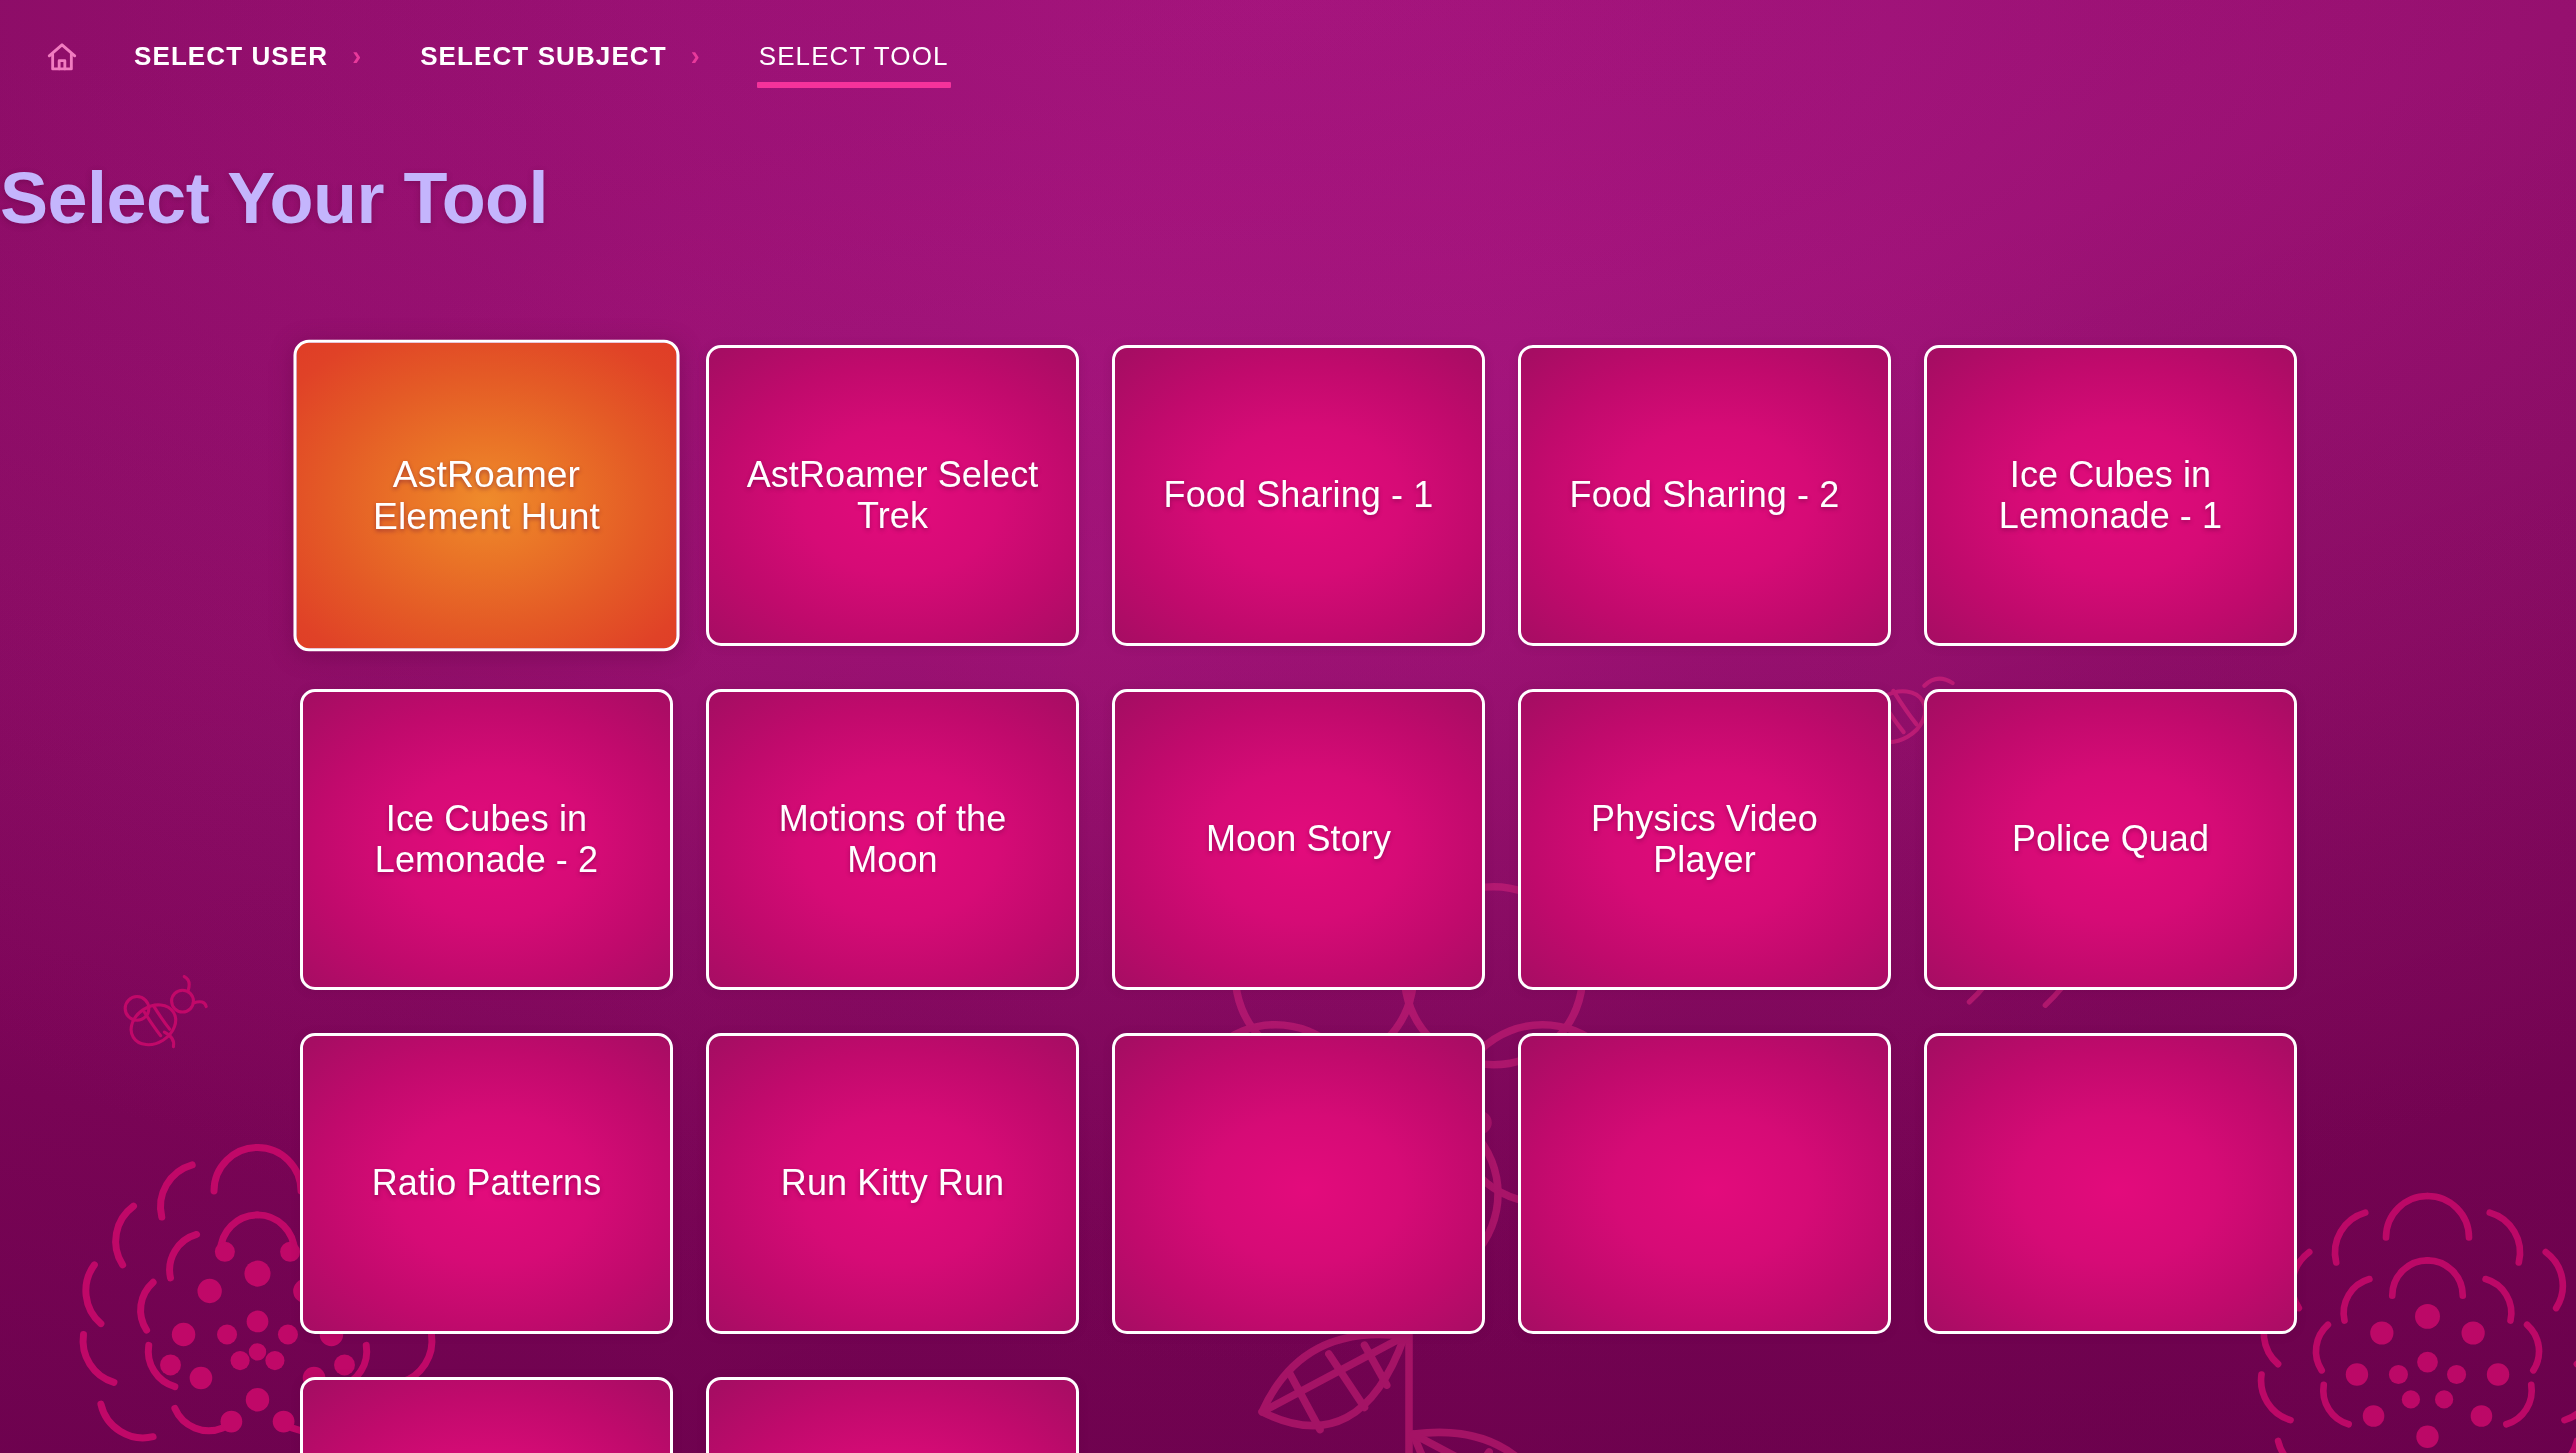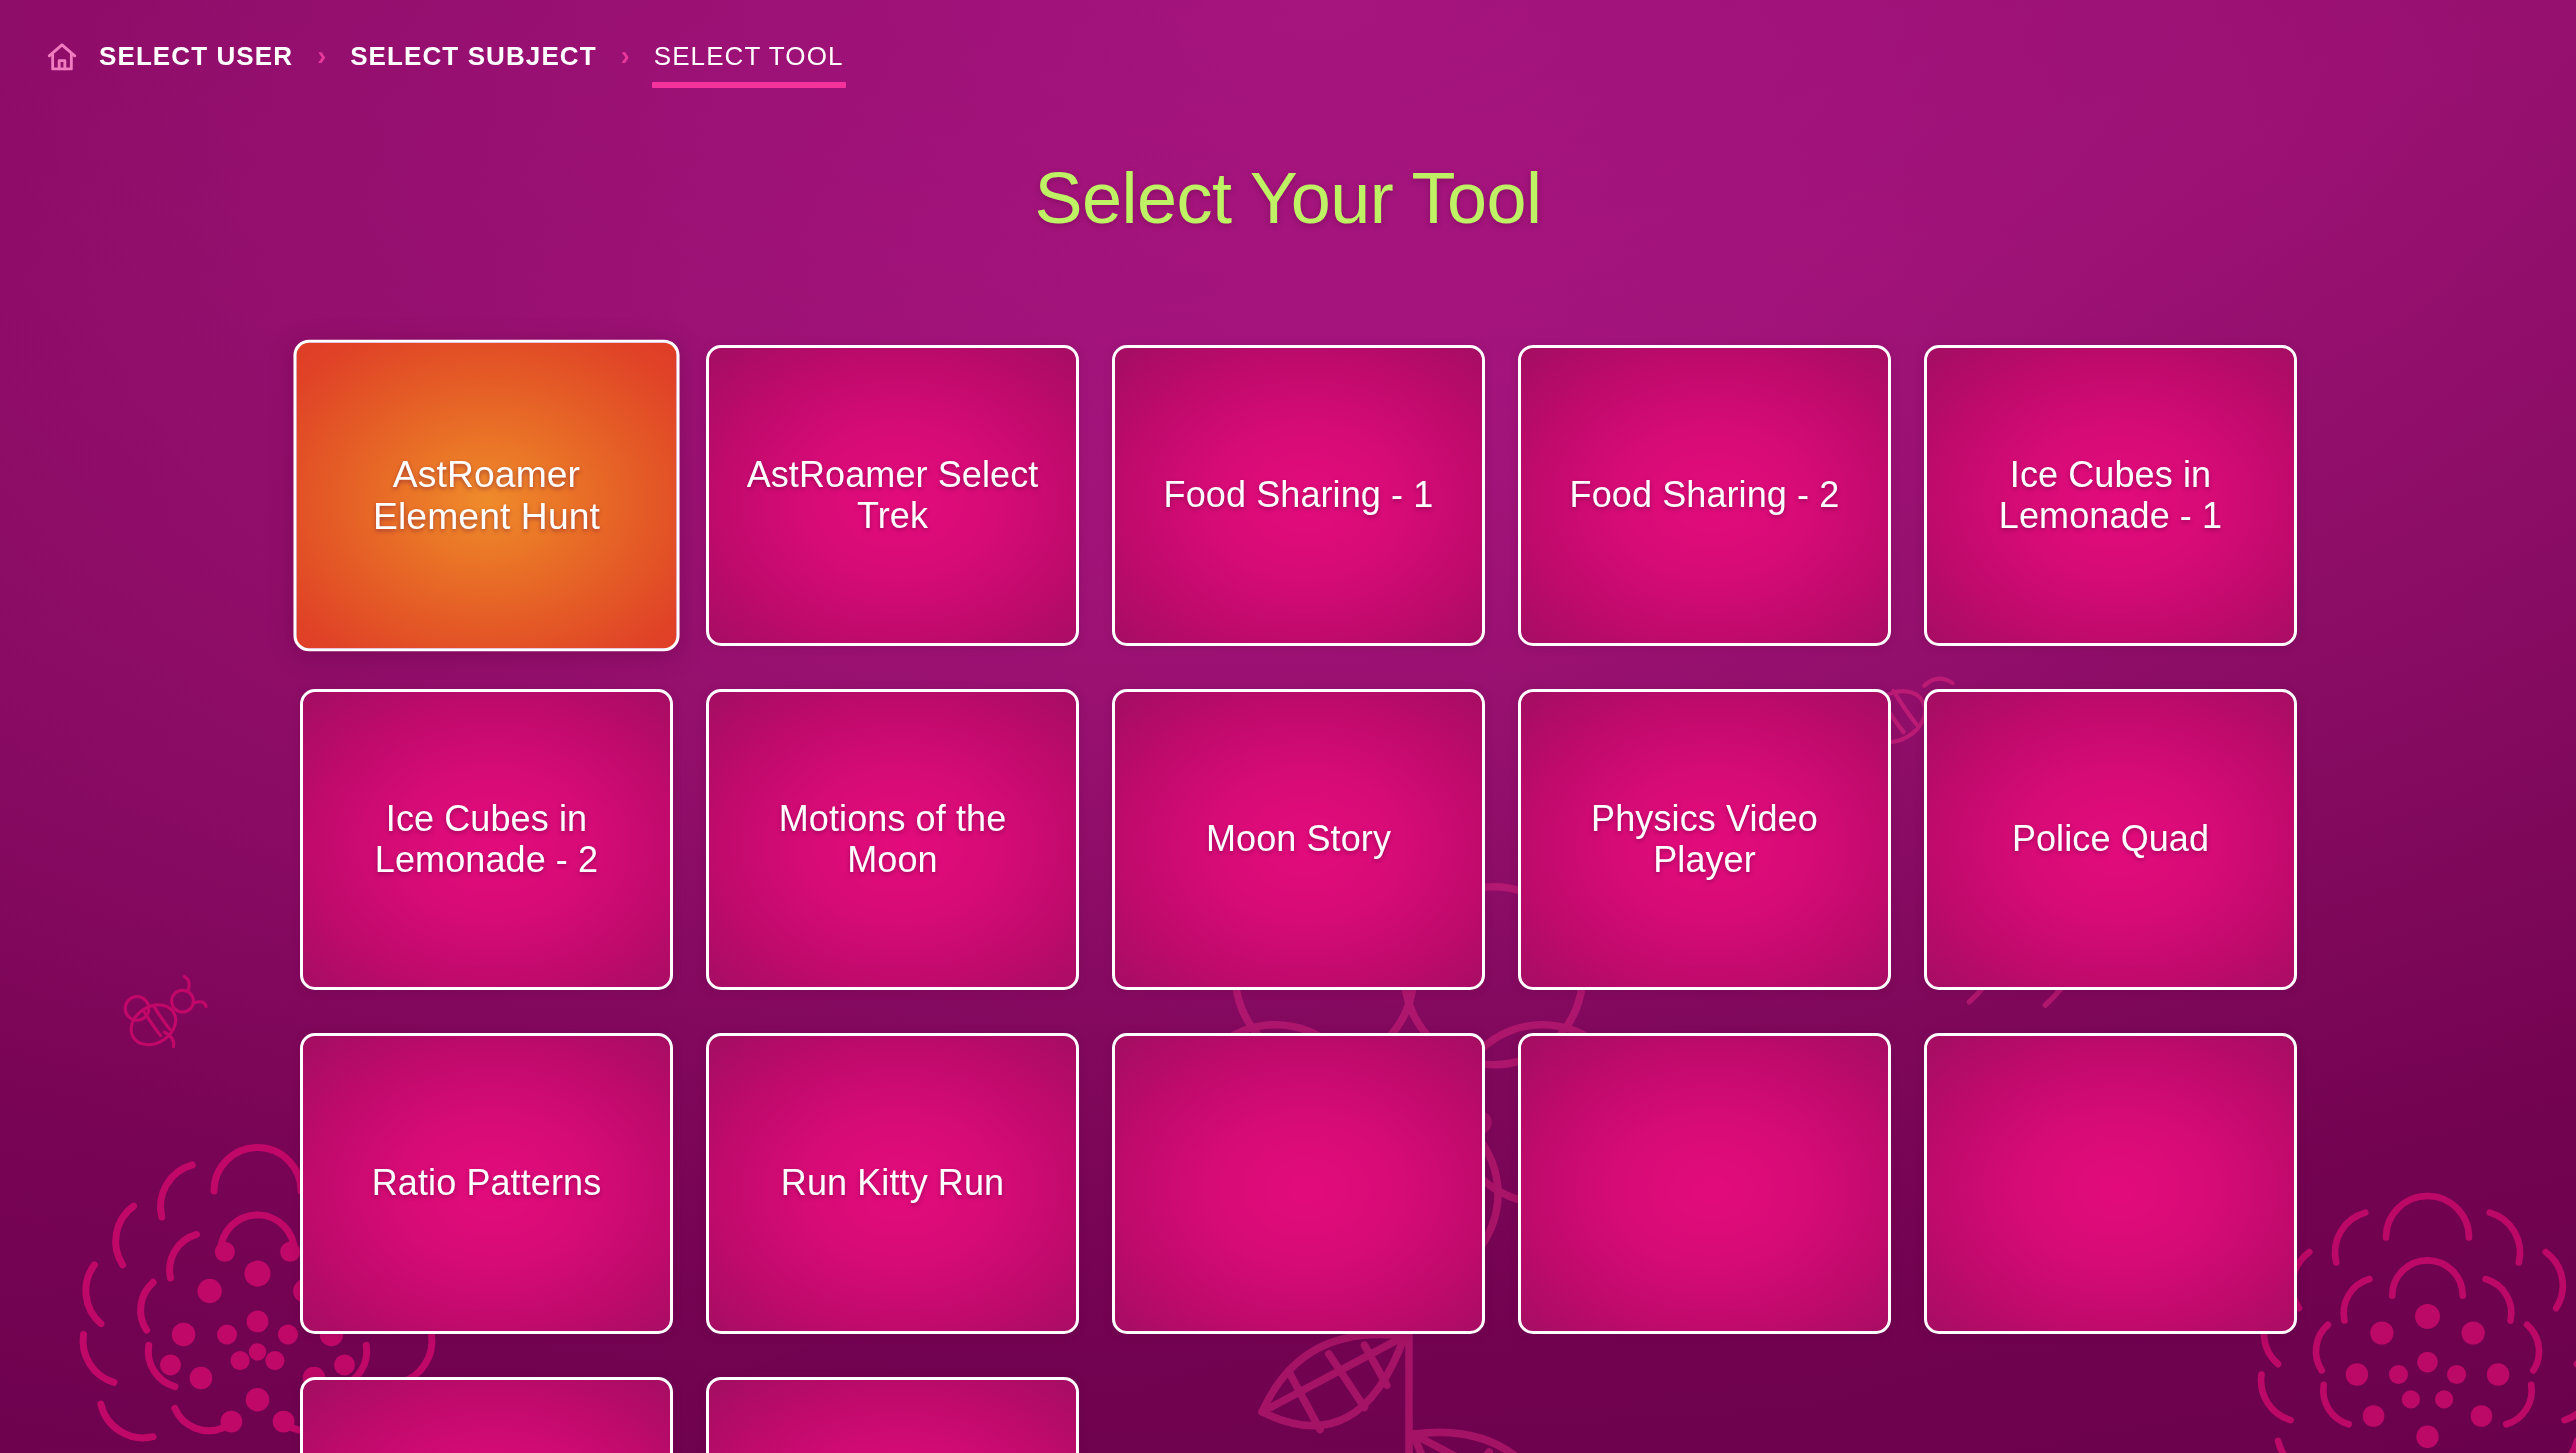--- a/index.html
+++ b/index.html
@@ -67,20 +67,21 @@
   }
   .crumb-link {
     color: #ffffff;
     font-size: 26px;
     font-weight: 600;
     letter-spacing: 1.1px;
     text-decoration: none;
     white-space: nowrap;
     cursor: pointer;
     padding: 2px 2px;
+    margin-left: 35px;
   }
   .crumb-link.active {
     font-weight: 400;
     position: relative;
   }
   .crumb-underline {
     position: absolute;
     left: 0;
     right: 0;
     bottom: -14px;
@@ -97,24 +98,24 @@
     user-select: none;
   }
 
   
   #page-title {
     position: absolute;
     top: 162px;
     left: 0;
     right: 0;
     z-index: 5;
-    text-align: center;
-    color: #bef264;
+    text-align: left;
+    color: #c4b5fd;
     font-size: 72px;
-    font-weight: 400;
+    font-weight: 700;
     letter-spacing: -0.5px;
     line-height: 1;
     text-shadow: 0 2px 6px rgba(70,0,50,0.30);
   }
 
   
   #tool-grid {
     position: absolute;
     top: 345px;
     left: 300px;

